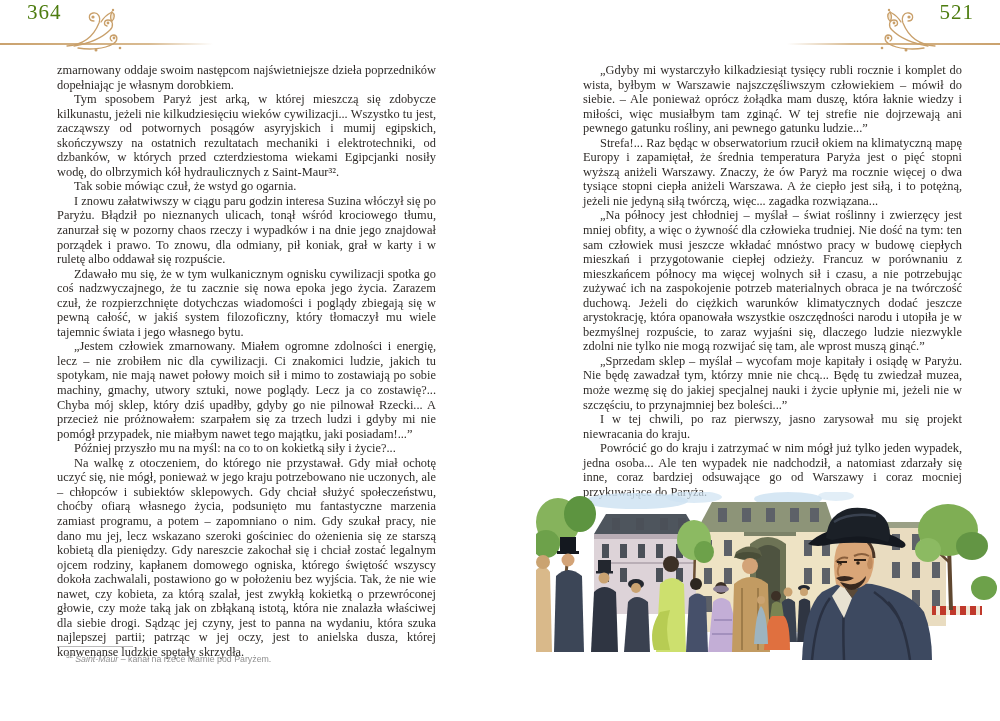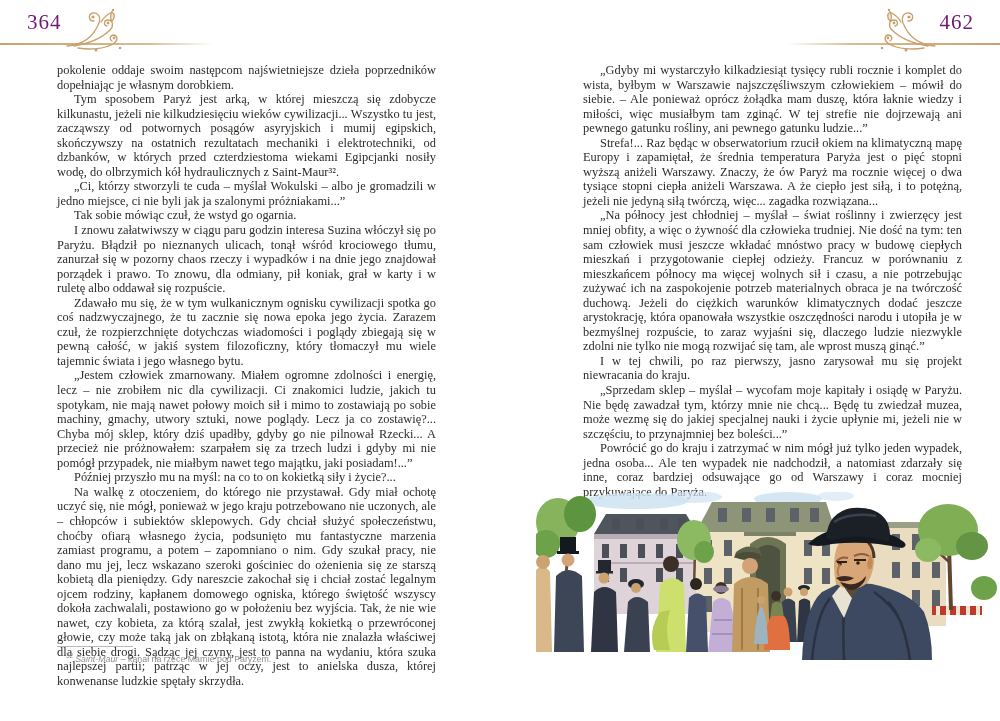--- a/index.html
+++ b/index.html
@@ -1,20 +1,20 @@
 <!DOCTYPE html>
 <html><head>
 <meta charset="utf-8">
 <style>
   * { margin: 0; padding: 0; box-sizing: border-box; }
   html, body { width: 1000px; height: 721px; background: #ffffff; overflow: hidden; }
   body { position: relative; font-family: "Liberation Serif", "DejaVu Serif", serif; color: #2f2b28; }
 
   
-  .page-num { position: absolute; top: 10px; font-size: 21px; letter-spacing: 1px; color: #701a75; }
+  .page-num { position: absolute; top: 0; font-size: 21px; letter-spacing: 1px; color: #4d7c0f; }
   .page-num.left  { left: 27px; }
   .page-num.right { right: 26px; }
   .head-rule { position: absolute; top: 43px; height: 2px; }
   .head-rule.left  { left: 0;  width: 213px; background: linear-gradient(90deg, #caa26e 0%, #d9bb92 70%, rgba(217,187,146,0)); }
   .head-rule.right { right: 0; width: 213px; background: linear-gradient(270deg, #caa26e 0%, #d9bb92 70%, rgba(217,187,146,0)); }
   .ornament { position: absolute; top: 8px; width: 62px; height: 44px; }
   .ornament.left  { left: 66px; }
   .ornament.right { right: 64px; transform: scaleX(-1); }
 
   
@@ -51,57 +51,56 @@
   <g fill="#c9a06b">
     <circle cx="27" cy="9" r="1.6"></circle>
       <circle cx="42" cy="15" r="1.4"></circle>
     <circle cx="48" cy="30" r="1.4"></circle>
       <circle cx="30" cy="42" r="1.5"></circle>
     <circle cx="54" cy="40" r="1.3"></circle>
       <circle cx="47" cy="2" r="1.2"></circle>
   </g>
 </svg>
 
-<div class="page-num right">462</div>
+<div class="page-num right">521</div>
 <div class="head-rule right"></div>
 <svg class="ornament right" viewBox="0 0 62 44">
   <g fill="none" stroke="#c9a06b" stroke-width="1.3" stroke-linecap="round">
     <path d="M1,38 C16,37 27,30 33,15 C35,9 32,4 27,5 C22,6 22,13 28,13"></path>
     <path d="M8,38 C20,36 34,32 44,22 C48,18 47,12 42,12 C38,12 37,17 41,18"></path>
     <path d="M12,40 C24,42 38,41 47,36 C52,33 52,28 48,27 C44,27 43,31 46,33"></path>
     <path d="M35,14 C38,9 42,6 46,4"></path>
     <path d="M46,4 C44,8 44,11 46,13 C49,10 49,6 46,4 Z" fill="#f3e6d2"></path>
   </g>
   <g fill="#c9a06b">
     <circle cx="27" cy="9" r="1.6"></circle>
       <circle cx="42" cy="15" r="1.4"></circle>
     <circle cx="48" cy="30" r="1.4"></circle>
       <circle cx="30" cy="42" r="1.5"></circle>
     <circle cx="54" cy="40" r="1.3"></circle>
       <circle cx="47" cy="2" r="1.2"></circle>
   </g>
 </svg>
 
 <div class="text-col left">
-    <p>pokolenie oddaje swoim następcom najświetniejsze dzieła poprzedników dopełniając je własnym dorobkiem.</p>
+    <p>zmarnowany oddaje swoim następcom najświetniejsze dzieła poprzedników dopełniając je własnym dorobkiem.</p>
     <p>Tym sposobem Paryż jest arką, w której mieszczą się zdobycze kilkunastu, jeżeli nie kilkudziesięciu wieków cywilizacji... Wszystko tu jest, zacząwszy od potwornych posągów asyryjskich i mumij egipskich, skończywszy na ostatnich rezultatach mechaniki i elektrotechniki, od dzbanków, w których przed czterdziestoma wiekami Egipcjanki nosiły wodę, do olbrzymich kół hydraulicznych z Saint-Maur³².</p>
-    <p>„Ci, którzy stworzyli te cuda – myślał Wokulski – albo je gromadzili w jedno miejsce, ci nie byli jak ja szalonymi próżniakami...”</p>
     <p>Tak sobie mówiąc czuł, że wstyd go ogarnia.</p>
     <p>I znowu załatwiwszy w ciągu paru godzin interesa Suzina włóczył się po Paryżu. Błądził po nieznanych ulicach, tonął wśród krociowego tłumu, zanurzał się w pozorny chaos rzeczy i wypadków i na dnie jego znajdował porządek i prawo. To znowu, dla odmiany, pił koniak, grał w karty i w ruletę albo oddawał się rozpuście.</p>
     <p>Zdawało mu się, że w tym wulkanicznym ognisku cywilizacji spotka go coś nadzwyczajnego, że tu zacznie się nowa epoka jego życia. Zarazem czuł, że rozpierzchnięte dotychczas wiadomości i poglądy zbiegają się w pewną całość, w jakiś system filozoficzny, który tłomaczył mu wiele tajemnic świata i jego własnego bytu.</p>
     <p>„Jestem człowiek zmarnowany. Miałem ogromne zdolności i energię, lecz – nie zrobiłem nic dla cywilizacji. Ci znakomici ludzie, jakich tu spotykam, nie mają nawet połowy moich sił i mimo to zostawiają po sobie machiny, gmachy, utwory sztuki, nowe poglądy. Lecz ja co zostawię?... Chyba mój sklep, który dziś upadłby, gdyby go nie pilnował Rzecki... A przecież nie próżnowałem: szarpałem się za trzech ludzi i gdyby mi nie pomógł przypadek, nie miałbym nawet tego majątku, jaki posiadam!...”</p>
     <p>Później przyszło mu na myśl: na co to on kokietką siły i życie?...</p>
     <p>Na walkę z otoczeniem, do którego nie przystawał. Gdy miał ochotę uczyć się, nie mógł, ponieważ w jego kraju potrzebowano nie uczonych, ale – chłopców i subiektów sklepowych. Gdy chciał służyć społeczeństwu, choćby ofiarą własnego życia, podsunięto mu fantastyczne marzenia zamiast programu, a potem – zapomniano o nim. Gdy szukał pracy, nie dano mu jej, lecz wskazano szeroki gościniec do ożenienia się ze starszą kobietą dla pieniędzy. Gdy nareszcie zakochał się i chciał zostać legalnym ojcem rodziny, kapłanem domowego ogniska, którego świętość wszyscy dokoła zachwalali, postawiono go w położeniu bez wyjścia. Tak, że nie wie nawet, czy kobieta, za którą szalał, jest zwykłą kokietką o przewróconej głowie, czy może taką jak on zbłąkaną istotą, która nie znalazła właściwej dla siebie drogi. Sądząc jej czyny, jest to panna na wydaniu, która szuka najlepszej partii; patrząc w jej oczy, jest to anielska dusza, której konwenanse ludzkie spętały skrzydła.</p>
   </div>
 <div class="text-col right">
     <p>„Gdyby mi wystarczyło kilkadziesiąt tysięcy rubli rocznie i komplet do wista, byłbym w Warszawie najszczęśliwszym człowiekiem – mówił do siebie. – Ale ponieważ oprócz żołądka mam duszę, która łaknie wiedzy i miłości, więc musiałbym tam zginąć. W tej strefie nie dojrzewają ani pewnego gatunku rośliny, ani pewnego gatunku ludzie...”</p>
     <p>Strefa!... Raz będąc w obserwatorium rzucił okiem na klimatyczną mapę Europy i zapamiętał, że średnia temperatura Paryża jest o pięć stopni wyższą aniżeli Warszawy. Znaczy, że ów Paryż ma rocznie więcej o dwa tysiące stopni ciepła aniżeli Warszawa. A że ciepło jest siłą, i to potężną, jeżeli nie jedyną siłą twórczą, więc... zagadka rozwiązana...</p>
     <p>„Na północy jest chłodniej – myślał – świat roślinny i zwierzęcy jest mniej obfity, a więc o żywność dla człowieka trudniej. Nie dość na tym: ten sam człowiek musi jeszcze wkładać mnóstwo pracy w budowę ciepłych mieszkań i przygotowanie ciepłej odzieży. Francuz w porównaniu z mieszkańcem północy ma więcej wolnych sił i czasu, a nie potrzebując zużywać ich na zaspokojenie potrzeb materialnych obraca je na twórczość duchową. Jeżeli do ciężkich warunków klimatycznych dodać jeszcze arystokrację, która opanowała wszystkie oszczędności narodu i utopiła je w bezmyślnej rozpuście, to zaraz wyjaśni się, dlaczego ludzie niezwykle zdolni nie tylko nie mogą rozwijać się tam, ale wprost muszą ginąć.”</p>
+    <p>„Sprzedam sklep – myślał – wycofam moje kapitały i osiądę w Paryżu. Nie będę zawadzał tym, którzy mnie nie chcą... Będę tu zwiedzał muzea, może wezmę się do jakiej specjalnej nauki i życie upłynie mi, jeżeli nie w szczęściu, to przynajmniej bez boleści...”</p>
     <p>I w tej chwili, po raz pierwszy, jasno zarysował mu się projekt niewracania do kraju.</p>
-    <p>„Sprzedam sklep – myślał – wycofam moje kapitały i osiądę w Paryżu. Nie będę zawadzał tym, którzy mnie nie chcą... Będę tu zwiedzał muzea, może wezmę się do jakiej specjalnej nauki i życie upłynie mi, jeżeli nie w szczęściu, to przynajmniej bez boleści...”</p>
     <p>Powrócić go do kraju i zatrzymać w nim mógł już tylko jeden wypadek, jedna osoba... Ale ten wypadek nie nadchodził, a natomiast zdarzały się inne, coraz bardziej odsuwające go od Warszawy i coraz mocniej przykuwające do Paryża.</p>
   </div>
 
 <div class="footnote-rule"></div>
 <div class="footnote">
   <sup>32</sup><span class="term">Saint-Maur</span>
   <span>– kanał na rzece Marnie pod Paryżem.</span>
 </div>
 
 <svg class="illustration" viewBox="0 0 462 168">

